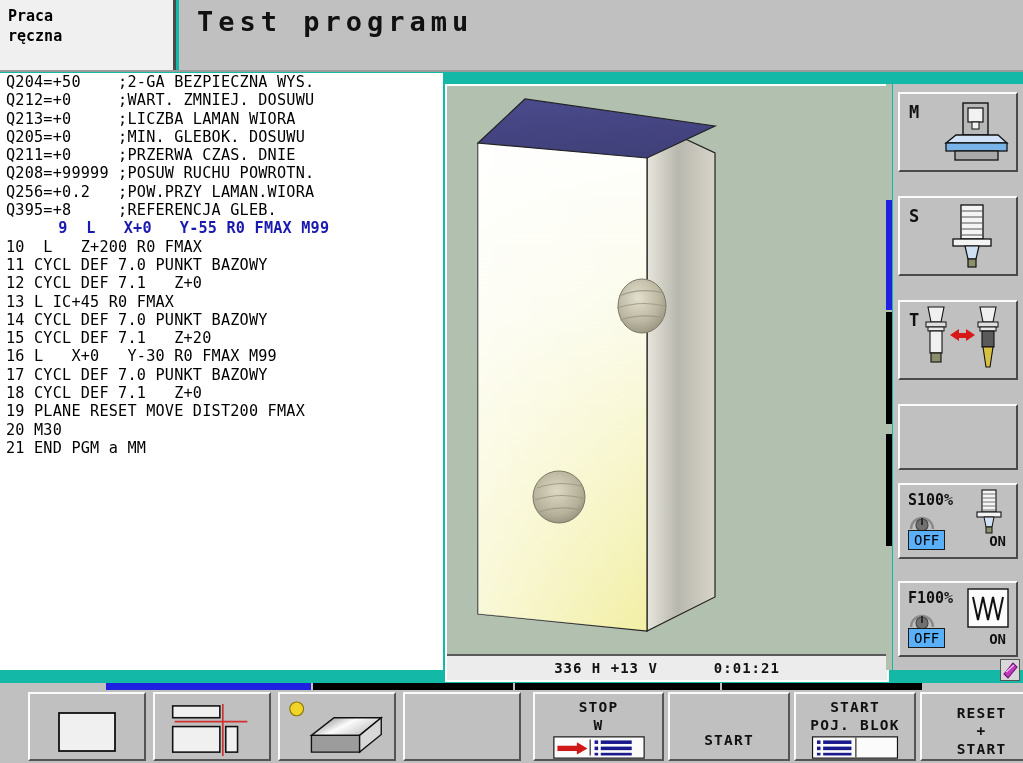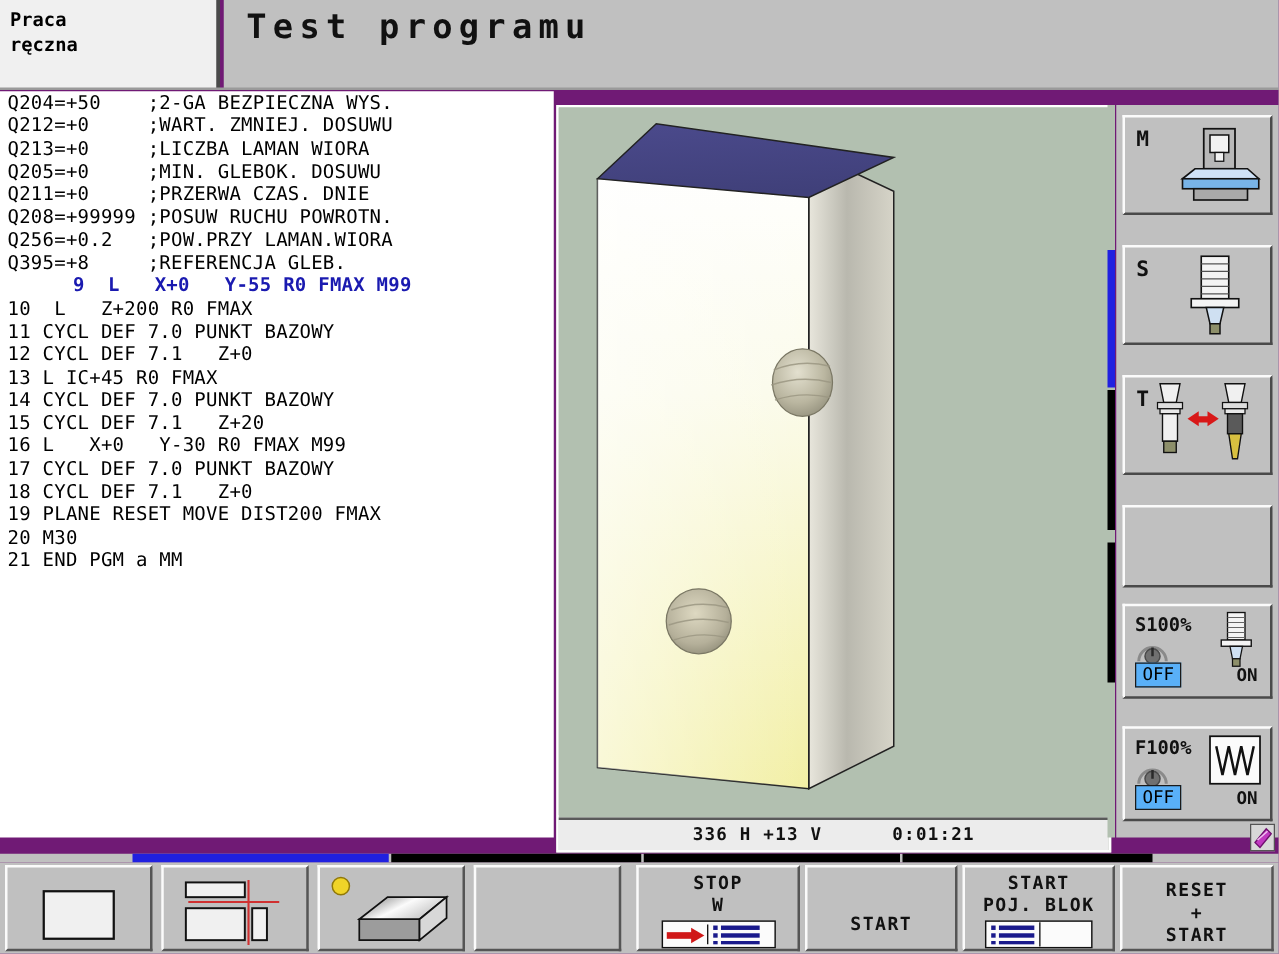--- a/index.html
+++ b/index.html
@@ -2,21 +2,21 @@
 <html><head>
 <meta charset="utf-8">
 <style>
   * { box-sizing: border-box; margin: 0; padding: 0; }
   html, body {
     width: 1023px; height: 763px;
     background: #c0c0c0;
     font-family: "DejaVu Sans Mono", "Liberation Mono", monospace;
     overflow: hidden;
   }
-  #screen { position: relative; width: 1023px; height: 763px; background: #701a75; }
+  #screen { position: relative; width: 1023px; height: 763px; background: #14b8a6; }
 
   
   #header { position: absolute; left: 0; top: 0; width: 1023px; height: 72px; }
   #mode-panel {
     position: absolute; left: 0; top: 0; width: 176px; height: 72px;
     background: #f0f0f0;
     border-right: 3px solid #4a4a4a;
     padding: 6px 8px 0 8px;
   }
   .mode-line {
@@ -102,20 +102,21 @@
   #hstrip { position: absolute; left: 0; top: 683px; width: 1023px; height: 7px; background: #c0c0c0; }
   .hseg { position: absolute; top: 0; height: 7px; }
 
   #bottom-bar { position: absolute; left: 0; top: 690px; width: 1023px; height: 73px; background: #c0c0c0; }
   .bk {
     position: absolute; top: 2px; height: 69px; background: #c0c0c0;
     border-top: 2px solid #fbfbfb; border-left: 2px solid #fbfbfb;
     border-right: 2px solid #555; border-bottom: 2px solid #555;
     display: flex; flex-direction: column; align-items: center; justify-content: flex-start;
     padding-top: 4px;
+    margin-left: 24px;
   }
   .bk-label {
     font-size: 14.5px; font-weight: bold; color: #111; letter-spacing: 1.2px;
     line-height: 18px; white-space: nowrap;
     font-family: "DejaVu Sans Mono", "Liberation Mono", monospace;
   }
   #note-icon {
     position: absolute; left: 1000px; top: 659px; width: 20px; height: 22px;
     background: #d8d8d8; border: 1px solid #555;
   }

